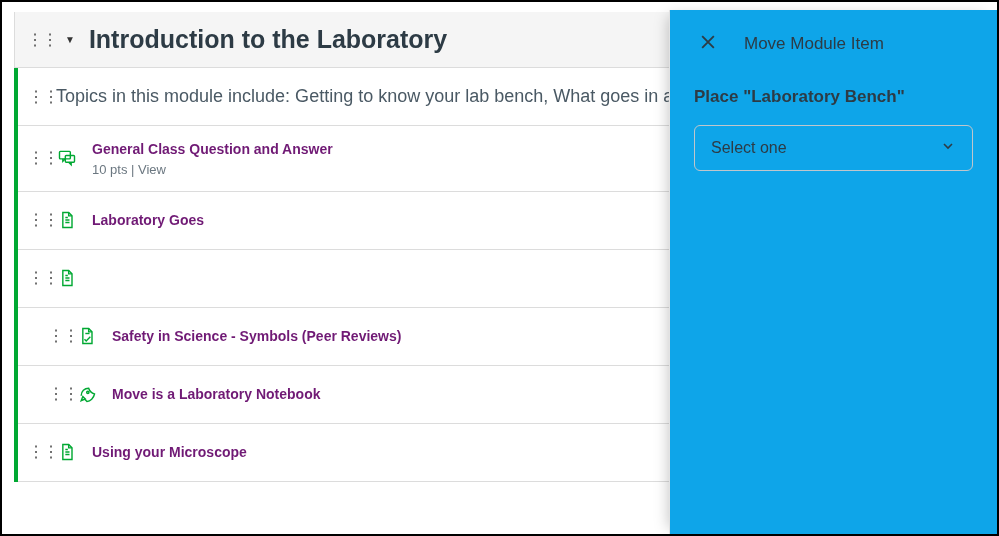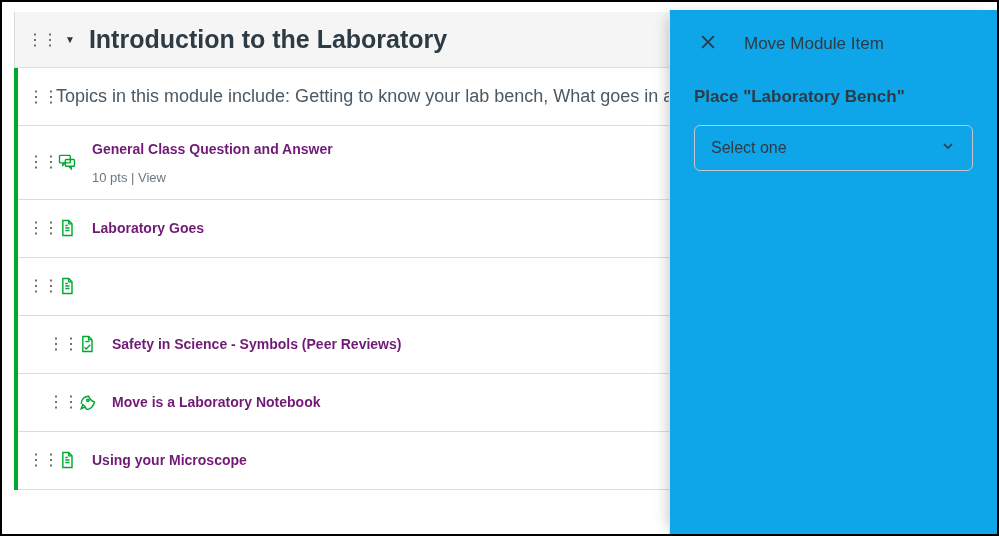--- a/index.html
+++ b/index.html
@@ -27,21 +27,21 @@
     padding: 14px 14px 14px 10px;
     background: #fff;
     min-height: 58px;
   }
   .row.indent-1 { padding-left: 30px; }
   .row .drag-handle { width: 14px; text-align: center; }
   .icon { display: flex; align-items: center; justify-content: center; width: 22px; color: #00a832; flex-shrink: 0; }
   .icon svg { width: 20px; height: 20px; }
   .row-body { display: flex; flex-direction: column; }
   .row-title { font-size: 14px; font-weight: 600; color: #701a75; line-height: 1.35; }
-  .row-meta { font-size: 13px; color: #6b7780; margin-top: 11px; }
+  .row-meta { font-size: 13px; color: #6b7780; margin-top: 3px; }
   .topics .row-title { font-weight: 400; font-size: 18px; color: #4a5964; }
   
   .panel {
     position: absolute; top: 8px; right: 0; bottom: 0; width: 328px;
     background: #0ea5e9; border-left: 1px solid #e2e2e2;
     box-shadow: -6px 0 14px -6px rgba(0,0,0,0.25);
     padding: 18px 24px;
   }
   .panel-header { display: flex; align-items: center; gap: 22px; margin-bottom: 28px; }
   .close-btn { background: none; border: none; cursor: pointer; padding: 4px; color: #2d3b45; }

